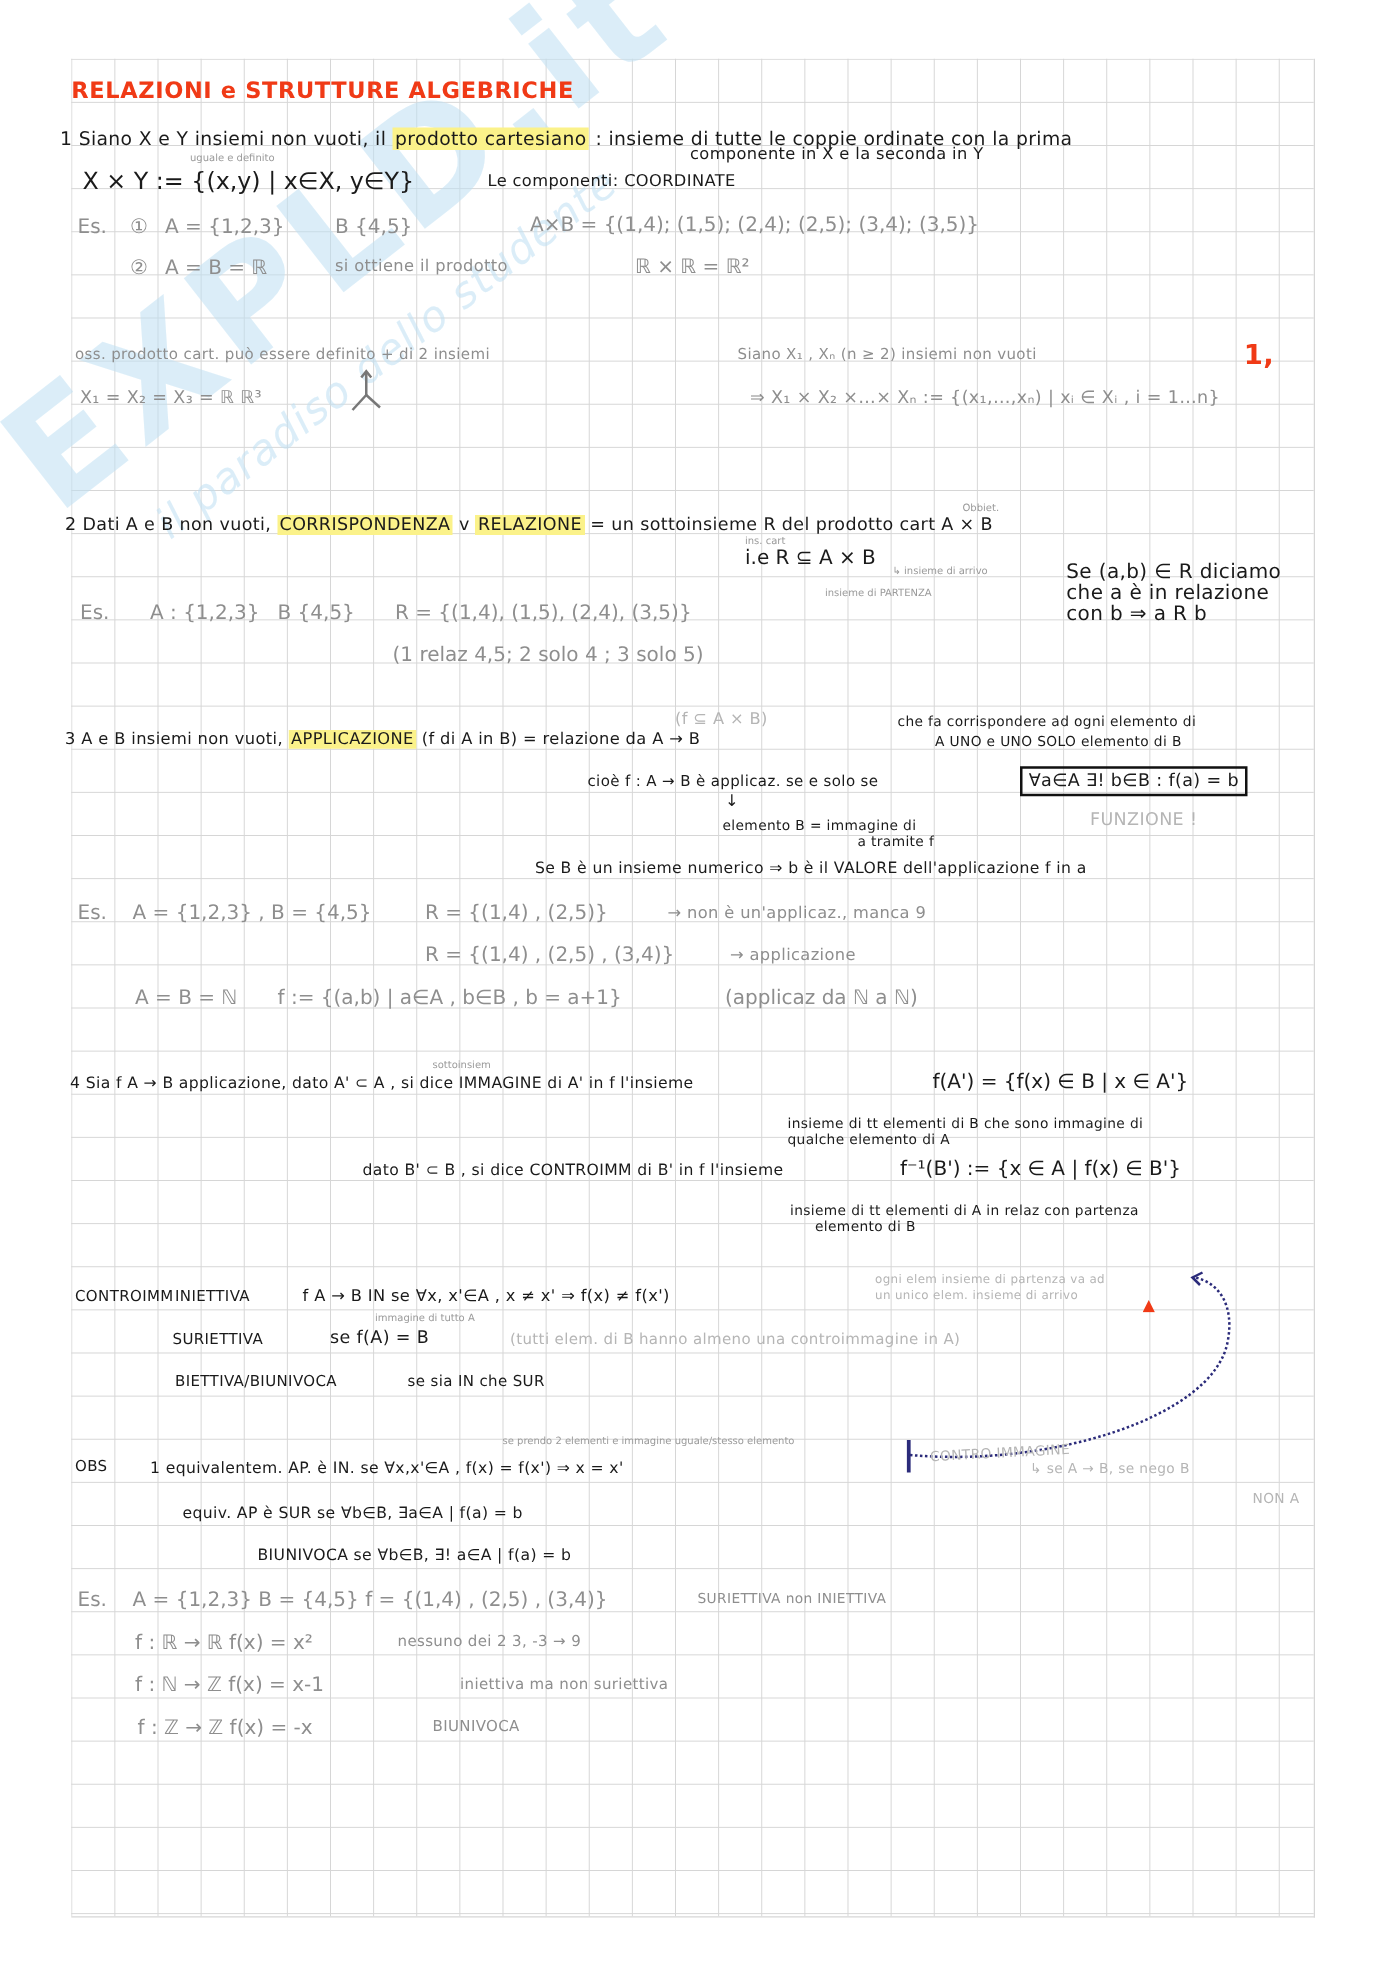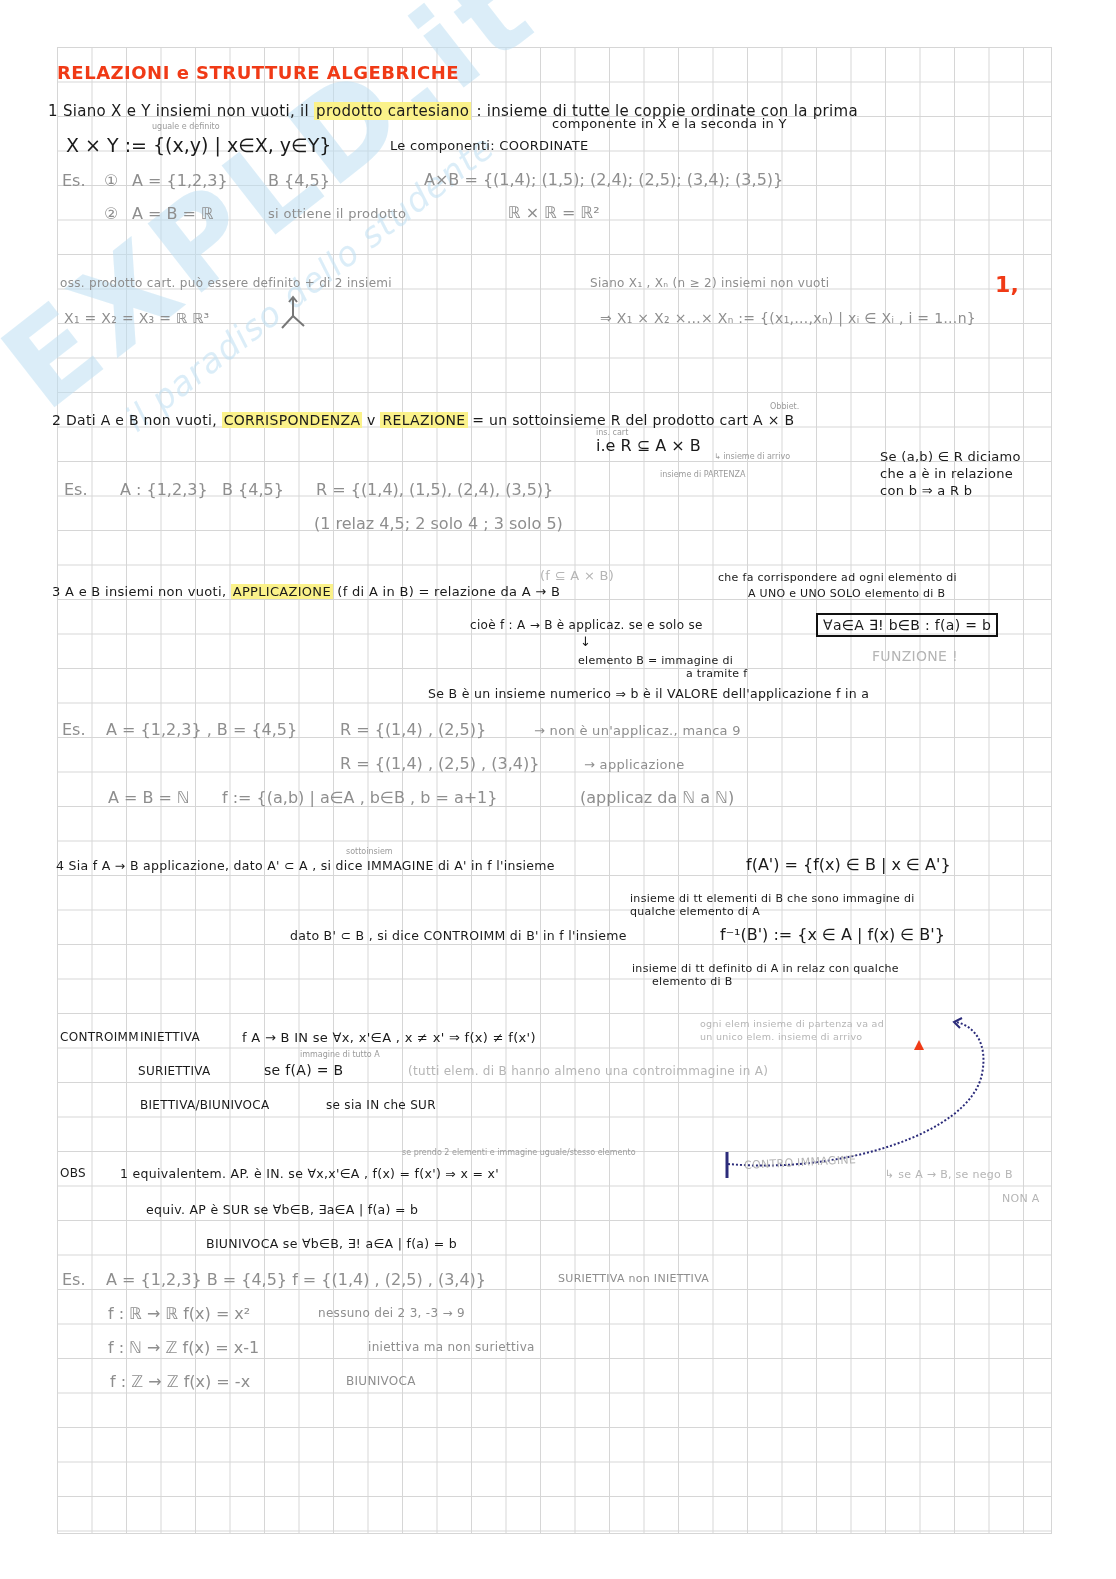--- a/index.html
+++ b/index.html
@@ -81,21 +81,21 @@
     <span>2 Dati A e B non vuoti,</span>
     <span class="hl">CORRISPONDENZA</span>
     <span>v</span>
     <span class="hl">RELAZIONE</span>
     <span>= un sottoinsieme R del prodotto cart A × B</span>
   </div>
   <div class="t tiny" style="left:596px; top:428px;">ins. cart</div>
   <div class="t math" style="left:596px; top:436px;">i.e  R ⊆ A × B</div>
   <div class="t tiny" style="left:714px; top:452px;">↳ insieme di arrivo</div>
   <div class="t tiny" style="left:660px; top:470px;">insieme di PARTENZA</div>
-  <div class="t hand" style="left:880px; top:448px; font-size:13px; line-height:17px;">
+  <div class="t hand" style="left:853px; top:448px; font-size:16px; line-height:17px;">
     <div>Se (a,b) ∈ R diciamo</div>
     <div>che a è in relazione</div>
     <div>con b ⇒ a R b</div>
   </div>
   <div class="t math gray" style="left:64px; top:480px;">Es.</div>
   <div class="t math gray" style="left:120px; top:480px;">A : {1,2,3}</div>
   <div class="t math gray" style="left:222px; top:480px;">B {4,5}</div>
   <div class="t math gray" style="left:316px; top:480px;">R = {(1,4), (1,5), (2,4), (3,5)}</div>
   <div class="t math gray" style="left:314px; top:514px;">(1 relaz 4,5;  2 solo 4 ; 3 solo 5)</div>
 
@@ -125,21 +125,21 @@
   <div class="t math gray" style="left:222px; top:788px;">f := {(a,b) | a∈A , b∈B , b = a+1}</div>
   <div class="t math gray" style="left:580px; top:788px;">(applicaz da ℕ a ℕ)</div>
 
   <div class="t tiny" style="left:346px; top:847px;">sottoinsiem</div>
   <div class="t hand" style="left:56px; top:858px; font-size:12.5px;">4 Sia f A → B applicazione, dato A' ⊂ A , si dice IMMAGINE di A' in f l'insieme</div>
   <div class="t math" style="left:746px; top:855px;">f(A') = {f(x) ∈ B | x ∈ A'}</div>
   <div class="t hand" style="left:630px; top:892px; font-size:11px;">insieme di tt elementi di B che sono immagine di</div>
   <div class="t hand" style="left:630px; top:905px; font-size:11px;">qualche elemento di A</div>
   <div class="t hand" style="left:290px; top:928px; font-size:12.5px;">dato B' ⊂ B , si dice CONTROIMM di B' in f l'insieme</div>
   <div class="t math" style="left:720px; top:925px;">f⁻¹(B') := {x ∈ A | f(x) ∈ B'}</div>
-  <div class="t hand" style="left:632px; top:962px; font-size:11px;">insieme di tt definito di A in relaz con qualche</div>
+  <div class="t hand" style="left:632px; top:962px; font-size:11px;">insieme di tt elementi di A in relaz con partenza</div>
   <div class="t hand" style="left:632px; top:975px; font-size:11px;margin-left:20px;">elemento di B</div>
 
   <div class="t hand" style="left:60px; top:1030px; font-size:12px;">CONTROIMM</div>
   <div class="t hand" style="left:140px; top:1030px; font-size:12px;">INIETTIVA</div>
   <div class="t hand" style="left:242px; top:1030px; font-size:13px;">f A → B  IN se ∀x, x'∈A , x ≠ x' ⇒ f(x) ≠ f(x')</div>
   <div class="t hand lgray" style="left:700px; top:1018px; font-size:9.5px;">ogni elem insieme di partenza va ad</div>
   <div class="t hand lgray" style="left:700px; top:1031px; font-size:9.5px;">un unico elem. insieme di arrivo</div>
   <div style="position:absolute; left:914px; top:1040px; width:10px; height:10px; background:#f03a16; clip-path:polygon(50% 0,100% 100%,0 100%);"></div>
   <div class="t tiny" style="left:300px; top:1050px;">immagine di tutto A</div>
   <div class="t hand" style="left:138px; top:1064px; font-size:12px;">SURIETTIVA</div>
@@ -151,21 +151,21 @@
   <svg class="arrow-svg" style="left:720px; top:1014px;" width="280" height="170">
     <path d="M8,150 C120,160 250,120 262,60 C268,30 255,12 236,8" fill="none" stroke="#2b2b7a" stroke-width="2" stroke-dasharray="2,2"></path>
     <polyline points="242,4 234,8 240,14" fill="none" stroke="#2b2b7a" stroke-width="2"></polyline>
     <line x1="7" y1="138" x2="7" y2="164" stroke="#2b2b7a" stroke-width="3"></line>
   </svg>
 
   <div class="t tiny" style="left:402px; top:1148px;">se prendo 2 elementi e immagine uguale/stesso elemento</div>
   <div class="t hand" style="left:60px; top:1166px; font-size:12px;">OBS</div>
   <div class="t hand" style="left:120px; top:1166px; font-size:12.5px;">1 equivalentem. AP. è IN. se ∀x,x'∈A , f(x) = f(x') ⇒ x = x'</div>
   <div class="t hand lgray" style="left:744px; top:1156px; font-size:11px; transform:rotate(-3deg);">CONTRO IMMAGINE</div>
-  <div class="t hand lgray" style="left:885px; top:1168px; font-size:11px;">↳ se A → B, se nego B</div>
+  <div class="t hand lgray" style="left:824px; top:1168px; font-size:11px;">↳ se A → B, se nego B</div>
   <div class="t hand lgray" style="left:1002px; top:1192px; font-size:11px;">NON A</div>
   <div class="t hand" style="left:146px; top:1202px; font-size:12.5px;">equiv. AP è SUR se ∀b∈B, ∃a∈A | f(a) = b</div>
   <div class="t hand" style="left:206px; top:1236px; font-size:12.5px;">BIUNIVOCA se ∀b∈B, ∃! a∈A | f(a) = b</div>
 
   <div class="t math gray" style="left:62px; top:1270px;">Es.</div>
   <div class="t math gray" style="left:106px; top:1270px;">A = {1,2,3}  B = {4,5}   f = {(1,4) , (2,5) , (3,4)}</div>
   <div class="t hand gray" style="left:558px; top:1272px; font-size:11px;">SURIETTIVA non INIETTIVA</div>
   <div class="t math gray" style="left:108px; top:1304px;">f : ℝ → ℝ   f(x) = x²</div>
   <div class="t hand gray" style="left:318px; top:1306px; font-size:12px;">nessuno dei 2    3, -3 → 9</div>
   <div class="t math gray" style="left:108px; top:1338px;">f : ℕ → ℤ   f(x) = x-1</div>

